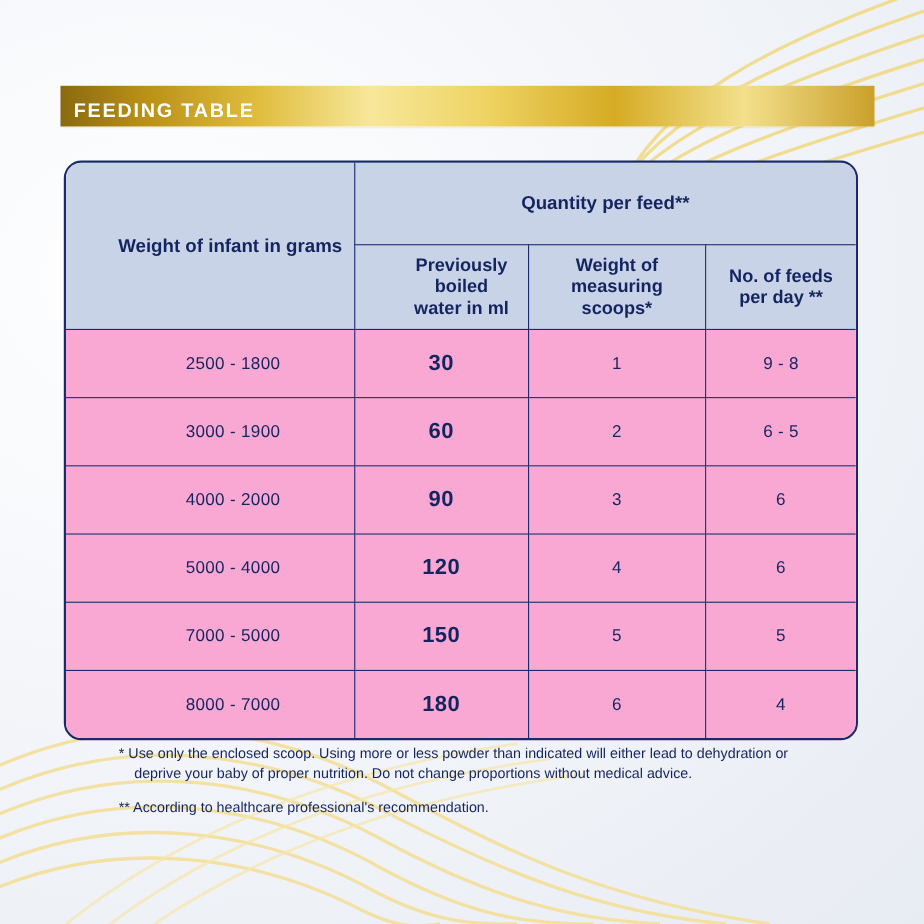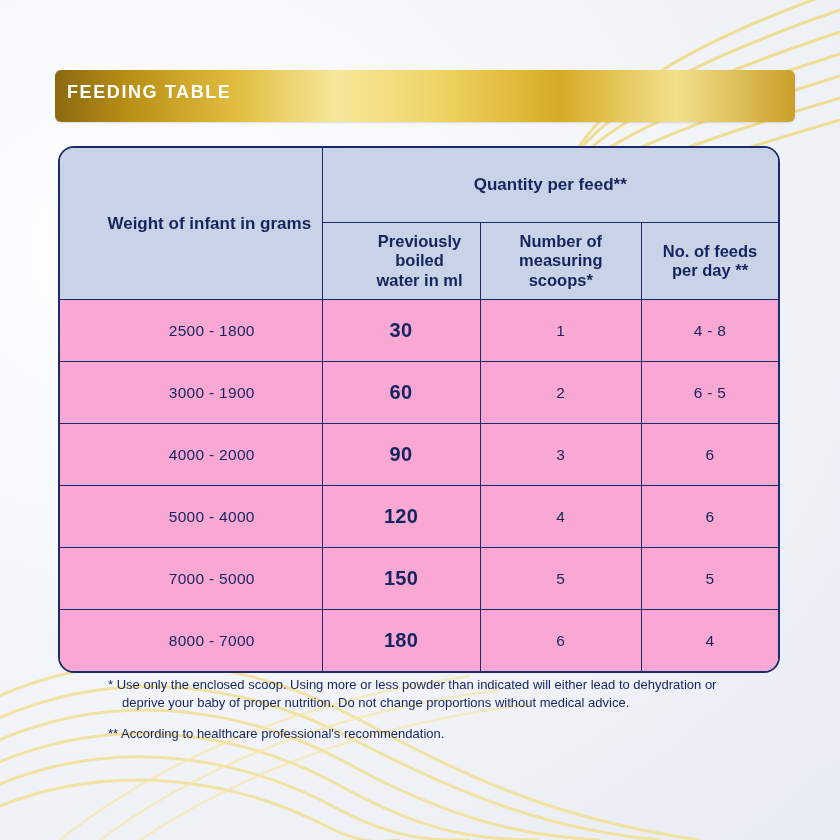--- a/index.html
+++ b/index.html
@@ -26,34 +26,33 @@
   
   .swoosh-layer {
     position: absolute;
     inset: 0;
     pointer-events: none;
   }
 
   .band {
     position: absolute;
     left: 55px;
-    top: 70px;
+    top: 78px;
     width: 740px;
-    height: 52px;
+    height: 37px;
     background: linear-gradient(90deg,
         #8a6a10 0%,
         #b98f16 10%,
         #e0bc3d 24%,
         #f7e79a 38%,
         #efd464 52%,
         #d6ab24 68%,
         #f3e08c 84%,
         #caa02a 100%);
     box-shadow: 0 1px 2px rgba(0,0,0,0.12);
-    border-radius: 6px;
   }
   .band-title {
     position: absolute;
     left: 12px;
     top: 0;
     height: 44px;
     line-height: 44px;
     color: #ffffff;
     font-size: 18px;
     font-weight: bold;
@@ -179,35 +178,35 @@
         <tr>
           <th class="weight-col" rowspan="2">Weight of infant in grams</th>
           <th class="qty-span" colspan="3">Quantity per feed**</th>
         </tr>
         <tr>
           <th>
             <span>Previously boiled</span><br>
             <span>water in ml</span>
           </th>
           <th>
-            <span>Number of</span><br>
+            <span>Weight of</span><br>
             <span>measuring scoops*</span>
           </th>
           <th>
             <span>No. of feeds</span><br>
             <span>per day **</span>
           </th>
         </tr>
       </thead>
       <tbody>
         <tr>
           <td>2500 - 1800</td>
           <td class="bold">30</td>
           <td>1</td>
-          <td>4 - 8</td>
+          <td>9 - 8</td>
         </tr>
         <tr>
           <td>3000 - 1900</td>
           <td class="bold">60</td>
           <td>2</td>
           <td>6 - 5</td>
         </tr>
         <tr>
           <td>4000 - 2000</td>
           <td class="bold">90</td>

